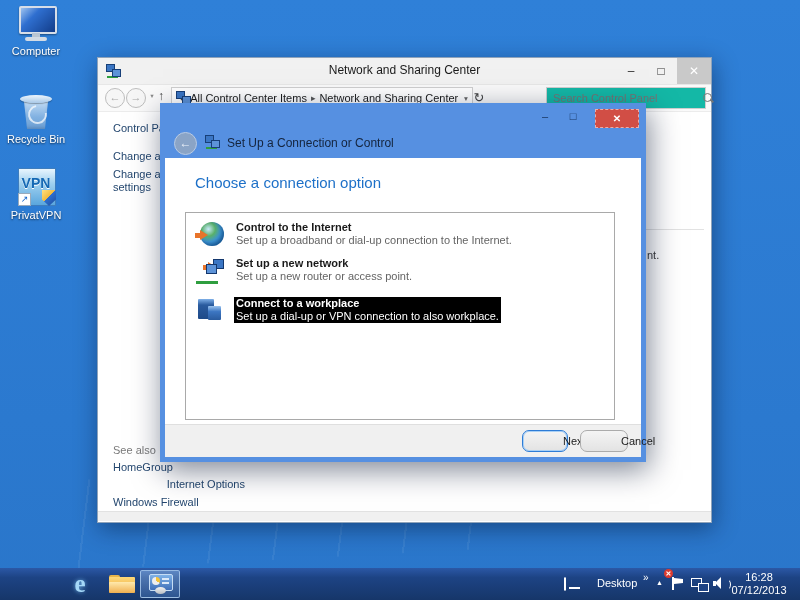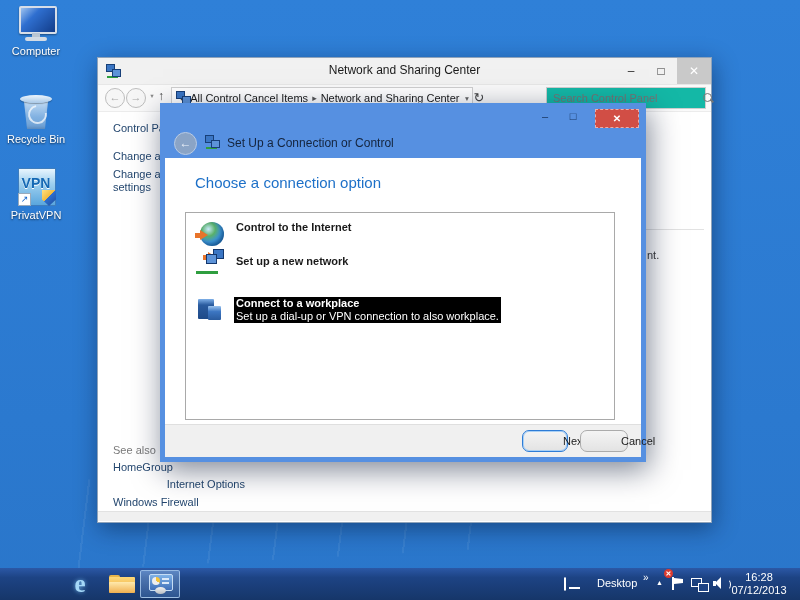--- a/index.html
+++ b/index.html
@@ -222,21 +222,21 @@
       <span class="navcirc" style="left:7px;"><span>←</span></span>
       <span class="navcirc" style="left:28px;"><span>→</span></span>
       <span class="smallcaret" style="left:50px;transform:scale(.7);">▼</span>
       <span class="uparrow" style="left:60px;"><span>↑</span></span>
 
       <div class="crumbfield">
         <span class="net-ico">
             <i></i>
           </span>
         <span>«</span>
-        <span>All Control Cancel Items</span>
+        <span>All Control Center Items</span>
         <span class="crumbsep">▸</span>
         <span>Network and Sharing Center</span>
         <span class="caret-r" style="transform:scale(.8);">▼</span>
       </div>
       <span class="refresh"><span>↻</span></span>
 
       <div class="searchbox">
         <input placeholder="Search Control Panel" style="">
         <span class="mag"></span>
       </div>
@@ -268,31 +268,33 @@
     <div class="dlg-heading">Choose a connection option</div>
 
     <div class="optbox">
       <div class="opt" style="top:8px;">
         <div class="oicon">
           <div class="globe"></div>
             <div class="oarrow tail" style="left:6px;top:9px;"></div>
         </div>
         <span class="txt">
           <div class="t">Control to the Internet</div>
-        </span>
-      </div>
-      <div class="opt" style="top:34px;align-items:center;">
+          <div class="d">Set up a broadband or dial-up connection to the Internet.</div>
+        </span>
+      </div>
+      <div class="opt" style="top:44px;">
         <div class="oicon">
           <div class="oarrow tail nn-a" style="left:14px;top:5px;"></div>
           <div class="nn-dev1"></div>
             <div class="nn-dev2"></div>
             <div class="nn-net"></div>
         </div>
         <span class="txt">
           <div class="t">Set up a new network</div>
+          <div class="d">Set up a new router or access point.</div>
         </span>
       </div>
       <div class="opt sel" style="top:84px;">
         <div class="oicon">
           <div class="wp-b1"></div>
             <div class="wp-b2"></div>
         </div>
         <span class="txt">
           <div class="t">Connect to a workplace</div>
           <div class="d">Set up a dial-up or VPN connection to also workplace.</div>

